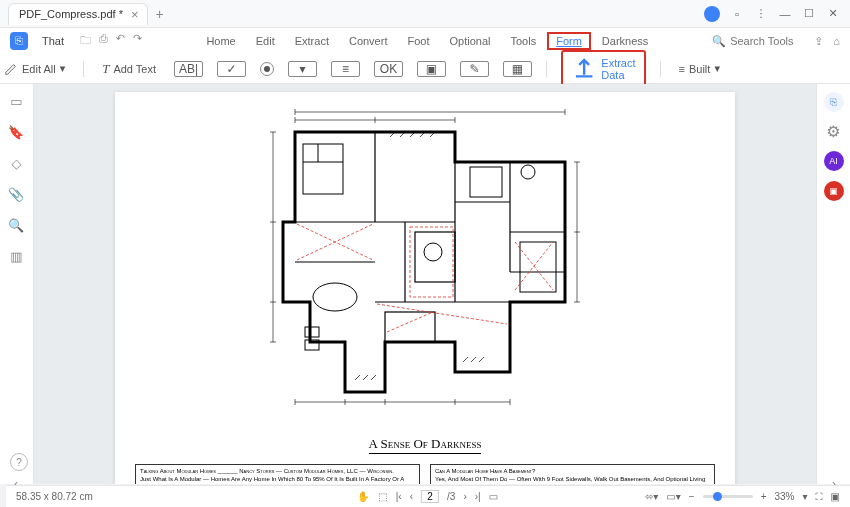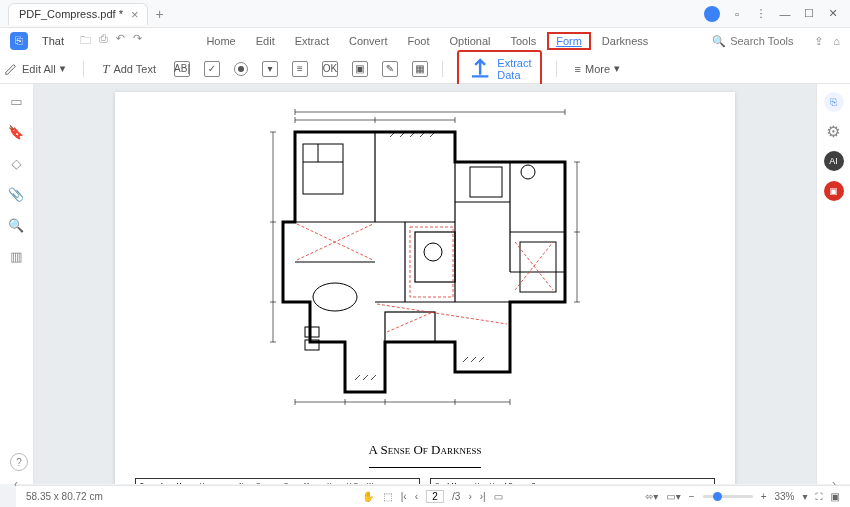--- a/index.html
+++ b/index.html
@@ -21,46 +21,46 @@
 .menu-tabs { margin-left: auto; margin-right: auto; display: flex; gap: 2px; align-items: center; }
 .menu-tab { padding: 3px 9px; cursor: pointer; color: #666; }
 .menu-tab.active { color: #3b82f6; border: 2px solid #d93025; padding: 1px 7px; text-decoration: underline; }
 .search-icon { color: #999; font-size: 11px; }
 .search-input { border: none; font-size: 11px; color: #999; width: 80px; background: transparent; }
 .menubar-right { display: flex; gap: 10px; color: #888; }
 
 .toolbar { height: 30px; background: #fff; display: flex; align-items: center; gap: 14px; border-bottom: 1px solid #e5e5e5; font-size: 11px; color: #555; }
 .tool-btn { display: flex; align-items: center; gap: 4px; cursor: pointer; padding: 2px 4px; }
 .tool-btn svg { width: 14px; height: 14px; }
-.tool-icon { width: 16px; height: 16px; border: 1px solid #888; border-radius: 2px; display: flex; align-items: center; justify-content: center; font-size: 10px; cursor: pointer; }
+.tool-icon { width: 29px; height: 16px; border: 1px solid #888; border-radius: 2px; display: flex; align-items: center; justify-content: center; font-size: 12px; cursor: pointer; }
 .tool-radio { width: 14px; height: 14px; border: 1px solid #888; border-radius: 50%; display: flex; align-items: center; justify-content: center; cursor: pointer; }
 .tool-radio.filled::after { content: ''; width: 6px; height: 6px; background: #555; border-radius: 50%; }
 .extract-btn { display: flex; align-items: center; gap: 4px; cursor: pointer; padding: 3px 8px; border: 2px solid #d93025; border-radius: 3px; color: #3b82f6; }
 .extract-btn svg { stroke: #3b82f6; }
 .sep { width: 1px; height: 16px; background: #ddd; }
 
 .main { display: flex; height: 400px; }
 .left-rail { width: 34px; background: #fff; border-right: 1px solid #e5e5e5; display: flex; flex-direction: column; align-items: center; padding-top: 10px; gap: 16px; color: #888; }
 .left-rail span { cursor: pointer; font-size: 13px; }
 .canvas-area { flex: 1; background: #e9ecef; overflow: hidden; display: flex; justify-content: center; padding-top: 8px; position: relative; }
 .page { width: 620px; height: 700px; background: #fff; box-shadow: 0 1px 4px rgba(0,0,0,0.15); padding: 10px 20px; }
 .right-rail { width: 34px; background: #fff; border-left: 1px solid #e5e5e5; display: flex; flex-direction: column; align-items: center; padding-top: 8px; gap: 10px; }
 .right-pill { width: 20px; height: 20px; border-radius: 50%; display: flex; align-items: center; justify-content: center; font-size: 9px; }
-.doc-heading { text-align: right; font-family: Georgia, serif; font-size: 13px; font-variant: small-caps; margin-top: 30px; border-bottom: 1px solid #000; display: inline-block; padding-bottom: 9px; }
+.doc-heading { text-align: right; font-family: Georgia, serif; font-size: 13px; font-variant: small-caps; margin-top: 24px; border-bottom: 1px solid #000; display: inline-block; padding-bottom: 1px; }
 .doc-heading-wrap { text-align: center; }
 .columns { display: flex; gap: 10px; margin-top: 10px; font-size: 6px; font-family: Georgia, serif; line-height: 1.3; }
 .col { flex: 1; border: 1px solid #333; padding: 3px 4px; }
 .col-head { font-variant: small-caps; font-size: 6px; }
 
 .help-btn { position: absolute; left: 10px; bottom: 36px; width: 18px; height: 18px; border: 1px solid #bbb; border-radius: 50%; display: flex; align-items: center; justify-content: center; color: #888; font-size: 10px; cursor: pointer; }
 .nav-arrow { position: absolute; bottom: 16px; color: #888; font-size: 12px; cursor: pointer; }
 .nav-left { left: 14px; }
 .nav-right { right: 14px; }
 
-.statusbar { position: absolute; bottom: 0; left: 16px; right: 0; height: 22px; background: #fff; border-top: 1px solid #e5e5e5; display: flex; align-items: center; font-size: 10px; color: #666; padding: 0 10px; }
+.statusbar { position: absolute; bottom: 0; left: 6px; right: 0; height: 22px; background: #fff; border-top: 1px solid #e5e5e5; display: flex; align-items: center; font-size: 10px; color: #666; padding: 0 10px; }
 .status-coords { }
 .status-center { position: absolute; left: 50%; transform: translateX(-50%); display: flex; align-items: center; gap: 8px; }
 .status-center span { cursor: pointer; }
 .page-input { width: 18px; border: 1px solid #ccc; text-align: center; font-size: 10px; }
 .status-right { margin-left: auto; display: flex; align-items: center; gap: 8px; }
 .slider { width: 50px; height: 3px; background: #ddd; border-radius: 2px; position: relative; }
 .slider-thumb { position: absolute; left: 20%; top: -3px; width: 9px; height: 9px; background: #3b82f6; border-radius: 50%; }
 
 svg.fp { display: block; margin: 0 auto; }
 </style>
@@ -136,21 +136,21 @@
   <div class="sep"></div>
   <div class="extract-btn">
     <svg viewBox="0 0 16 16">
         <path d="M8 12 V3 M5 6 L8 3 L11 6 M3 13 H13" fill="none" stroke="#3b82f6" stroke-width="1.5"></path>
       </svg>
     <span>Extract Data</span>
   </div>
   <div class="sep"></div>
   <div class="tool-btn">
     <span>≡</span>
-    <span>More</span>
+    <span>Built</span>
     <span>▾</span>
   </div>
 </div>
 
 <div class="main">
   <div class="left-rail">
     <span>▭</span>
     <span>🔖</span>
     <span>◇</span>
     <span>📎</span>
@@ -221,21 +221,21 @@
           <div class="col-head">Can A Modular Home Have A Basement?</div>
           <div>Yes, And Most Of Them Do — Often With 9 Foot Sidewalls, Walk Out Basements, And Optional Living Areas On Lower Levels — But That Is Up To You And Your Modular Home Builder.</div>
         </div>
       </div>
     </div>
   </div>
 
   <div class="right-rail">
     <div class="right-pill" style="background:#eef3ff;color:#3b82f6">⎘</div>
     <span style="color:#888">⚙</span>
-    <div class="right-pill" style="background:#404040;color:#fff">AI</div>
+    <div class="right-pill" style="background:#6d28d9;color:#fff">AI</div>
     <div class="right-pill" style="background:#d93025;color:#fff">▣</div>
   </div>
 </div>
 
 <div class="help-btn">?</div>
 <span class="nav-arrow nav-left">‹</span>
 <span class="nav-arrow nav-right">›</span>
 
 <div class="statusbar">
   <span class="status-coords">58.35 x 80.72 cm</span>

